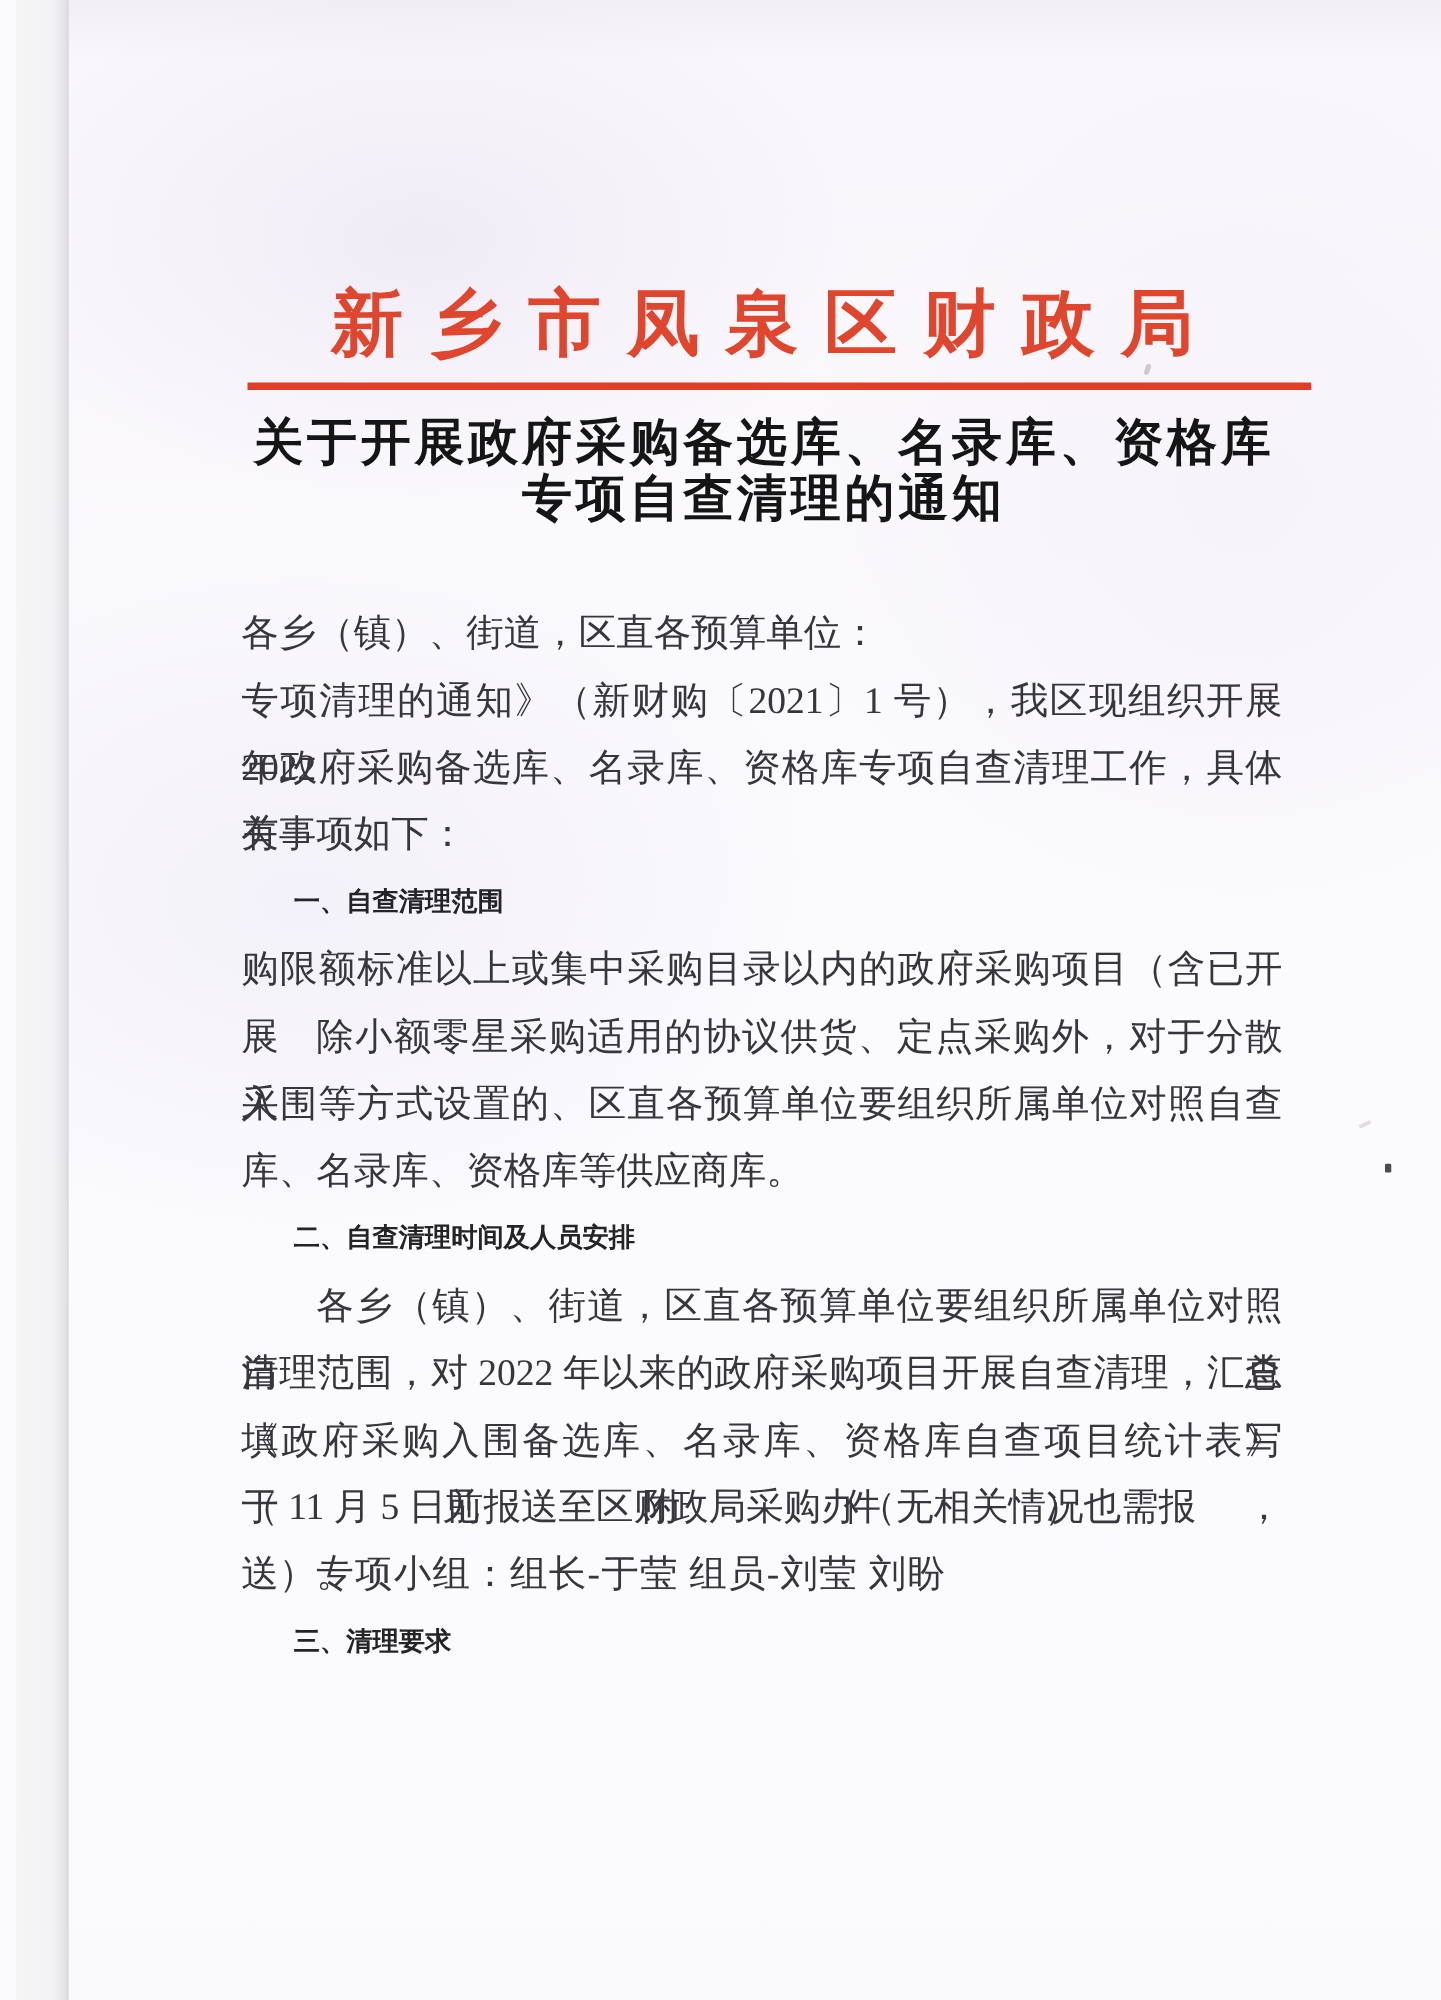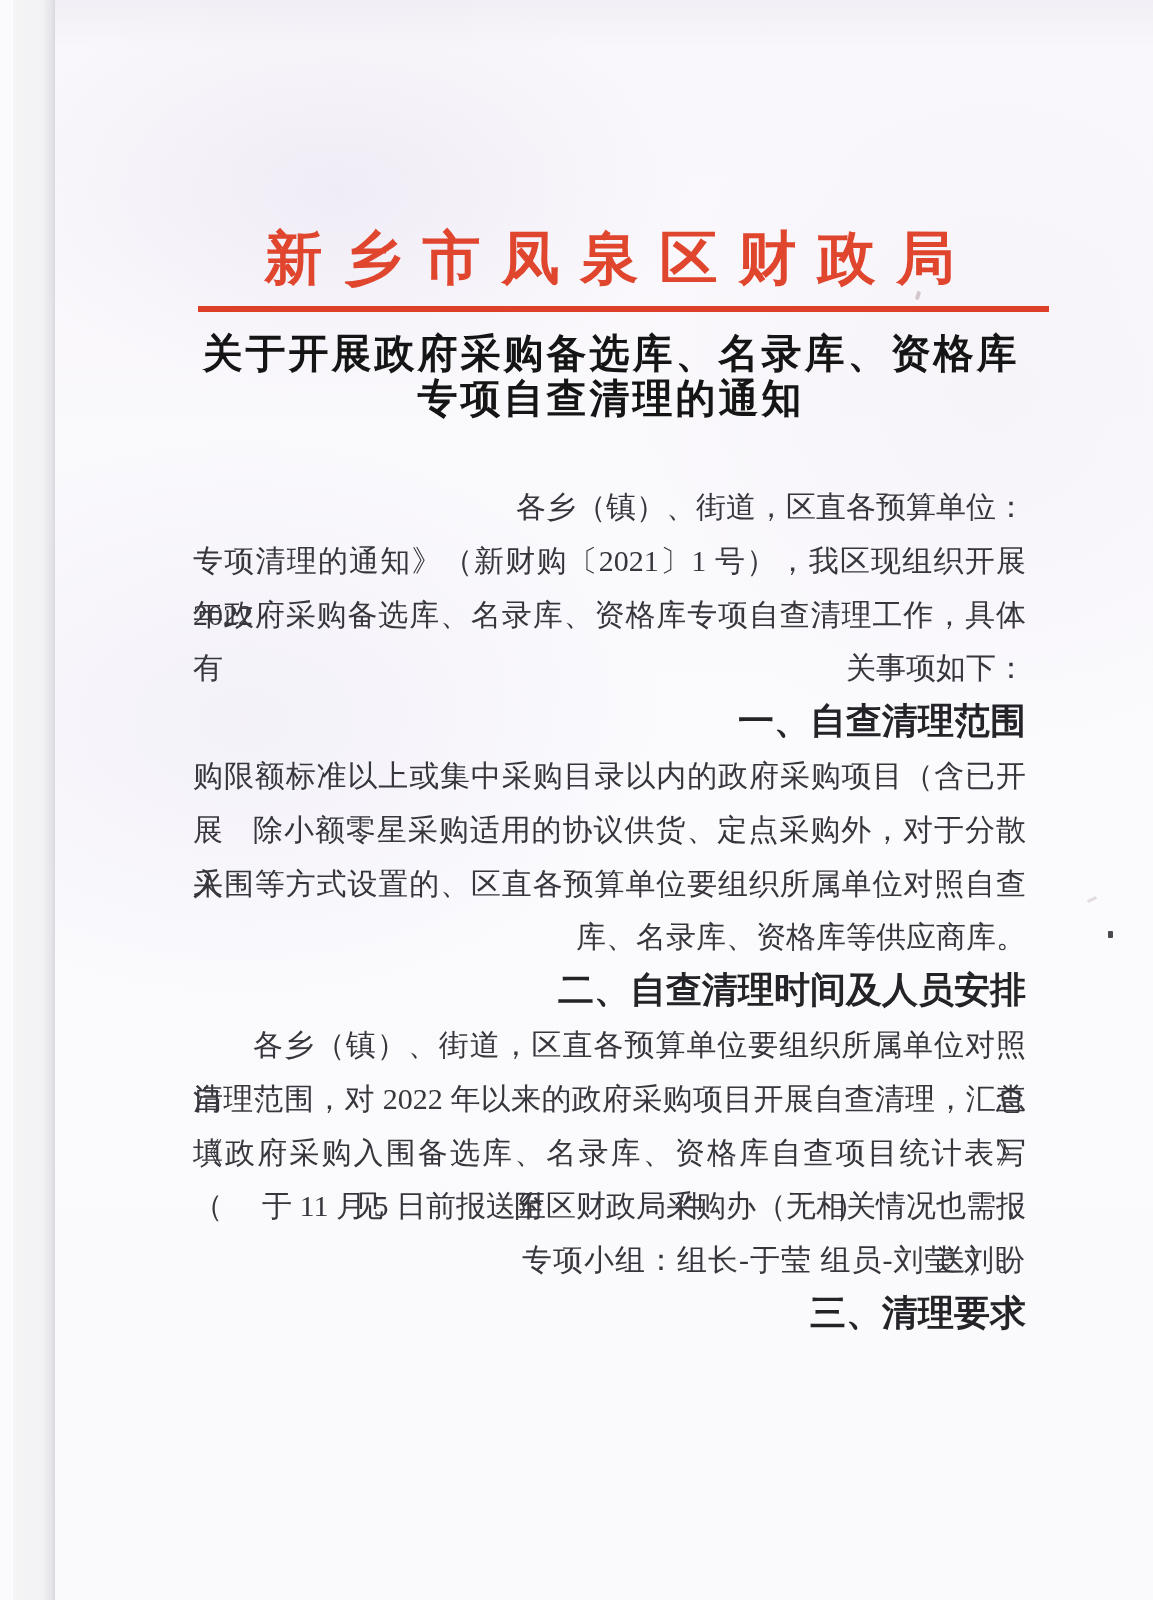--- a/index.html
+++ b/index.html
@@ -46,27 +46,26 @@
   }
   .doc-title.t1{ top:326px; }
   .doc-title.t2{ top:371px; }
 
   .doc-body{ position:absolute; left:180px; top:480px; width:833px; }
   .line{
     height:53.8px; line-height:53.8px;
     font-size:30px; color:#36363c;
     font-family:"Liberation Serif", serif;
     white-space:normal;
-    text-align:right;
   }
   .line.indent{ text-indent:2em; }
   .line.just{ text-align:justify; text-align-last:justify; }
   .line.heading{
-    font-family:Liberation Serif, serif;
-    font-weight:bold; color:#242428; font-size:36px;
+    font-family:Liberation Sans, sans-serif;
+    font-weight:bold; color:#242428; font-size:21px;
   }
   .line.names{ letter-spacing:1px; }
 
   
   .speck{ position:absolute; background:#4a4a50; border-radius:1px; }
   .speck.s1{ left:1095px; top:931px; width:5px; height:7px; }
   .speck.s2{ left:903px; top:291px; width:4px; height:9px; background:#b9a9ab; transform:rotate(18deg); border-radius:2px; opacity:.6; }
   .speck.s3{ left:1074px; top:898px; width:10px; height:3px; background:#cdc3c8; transform:rotate(-25deg); opacity:.55; }
 </style>
 </head>

